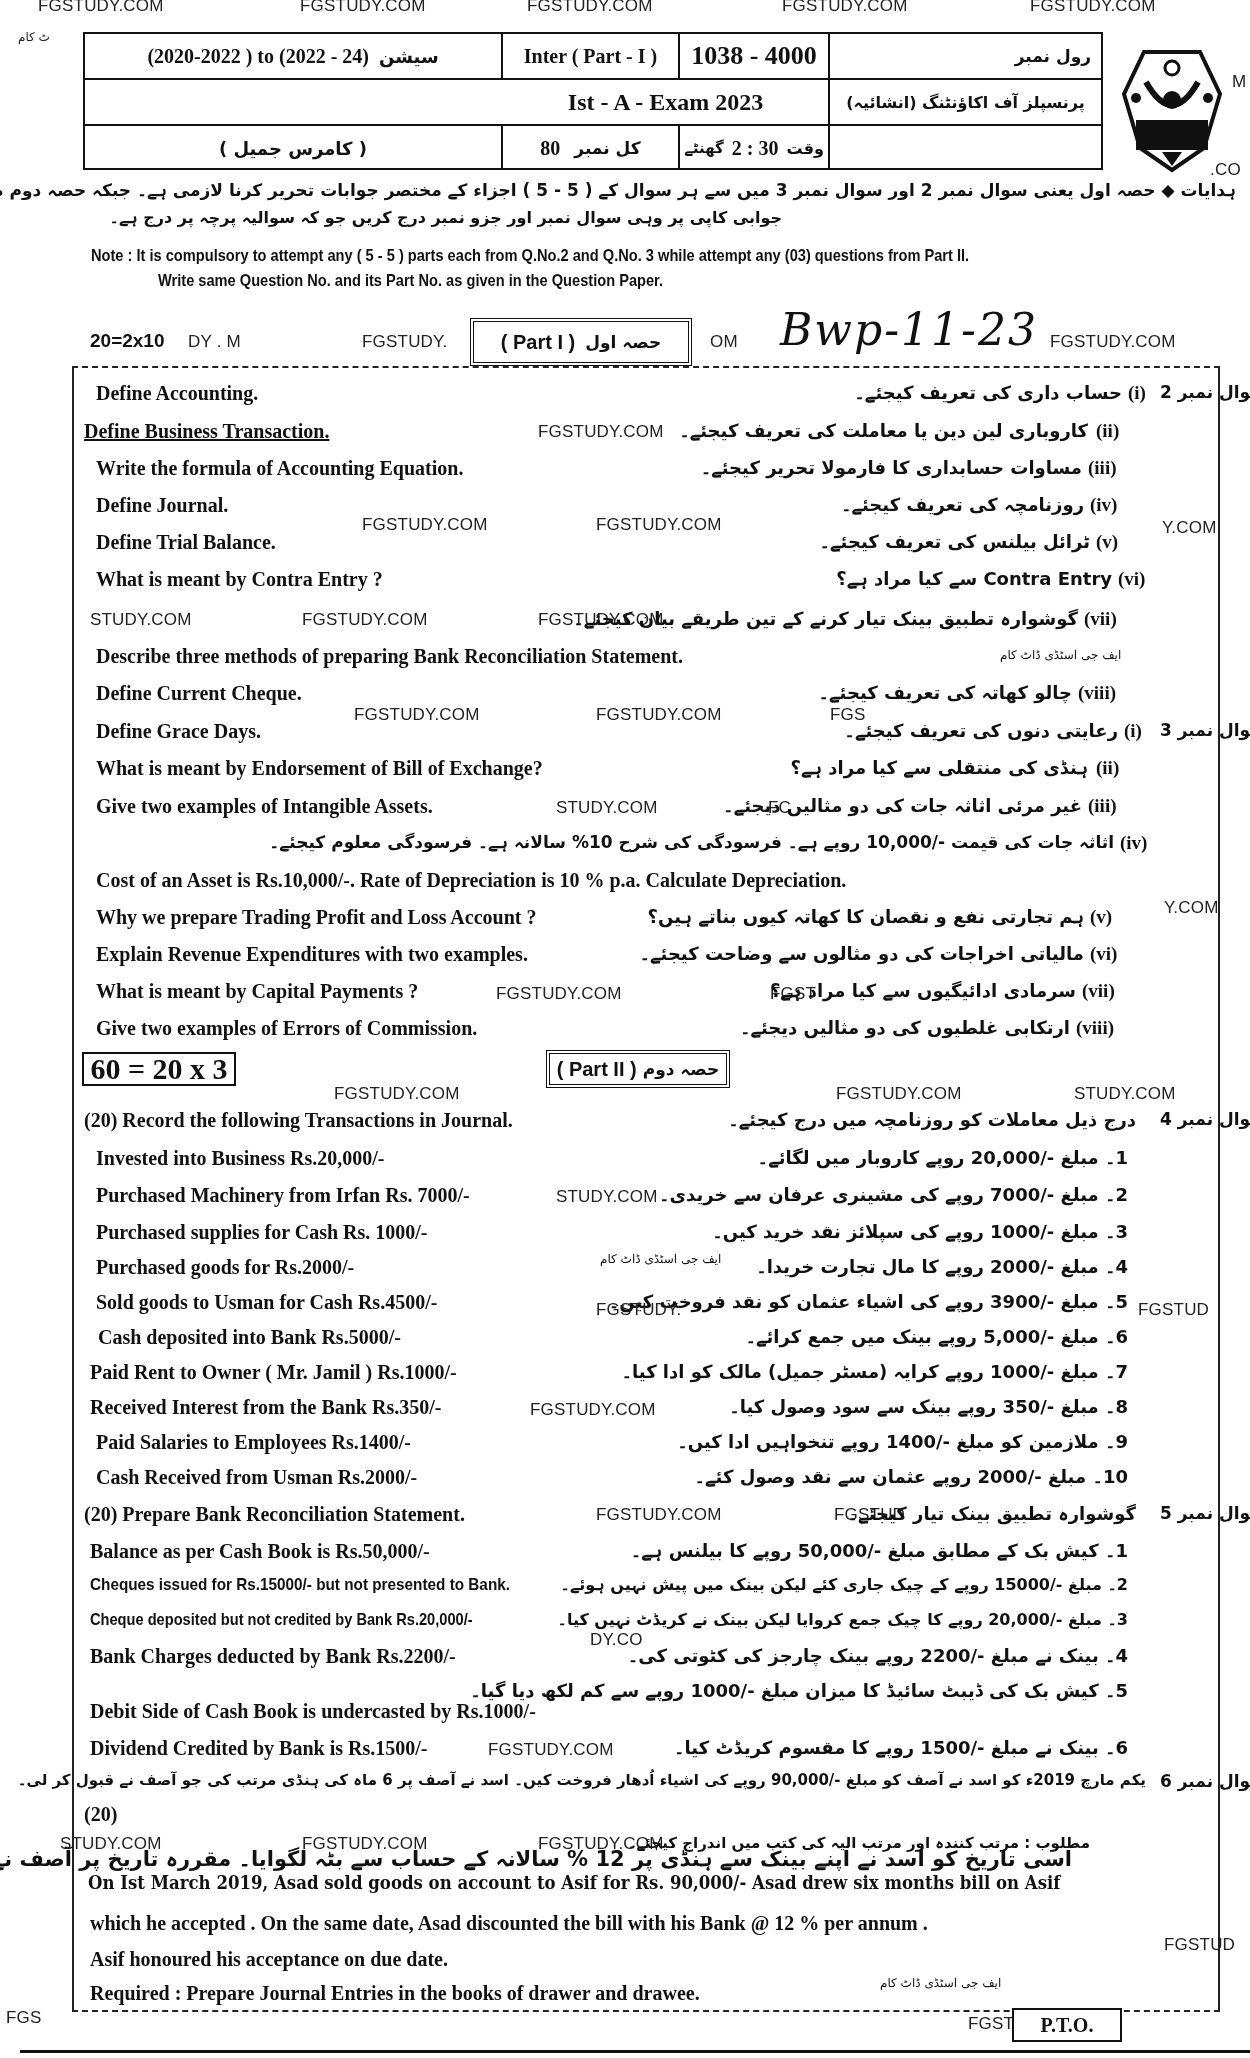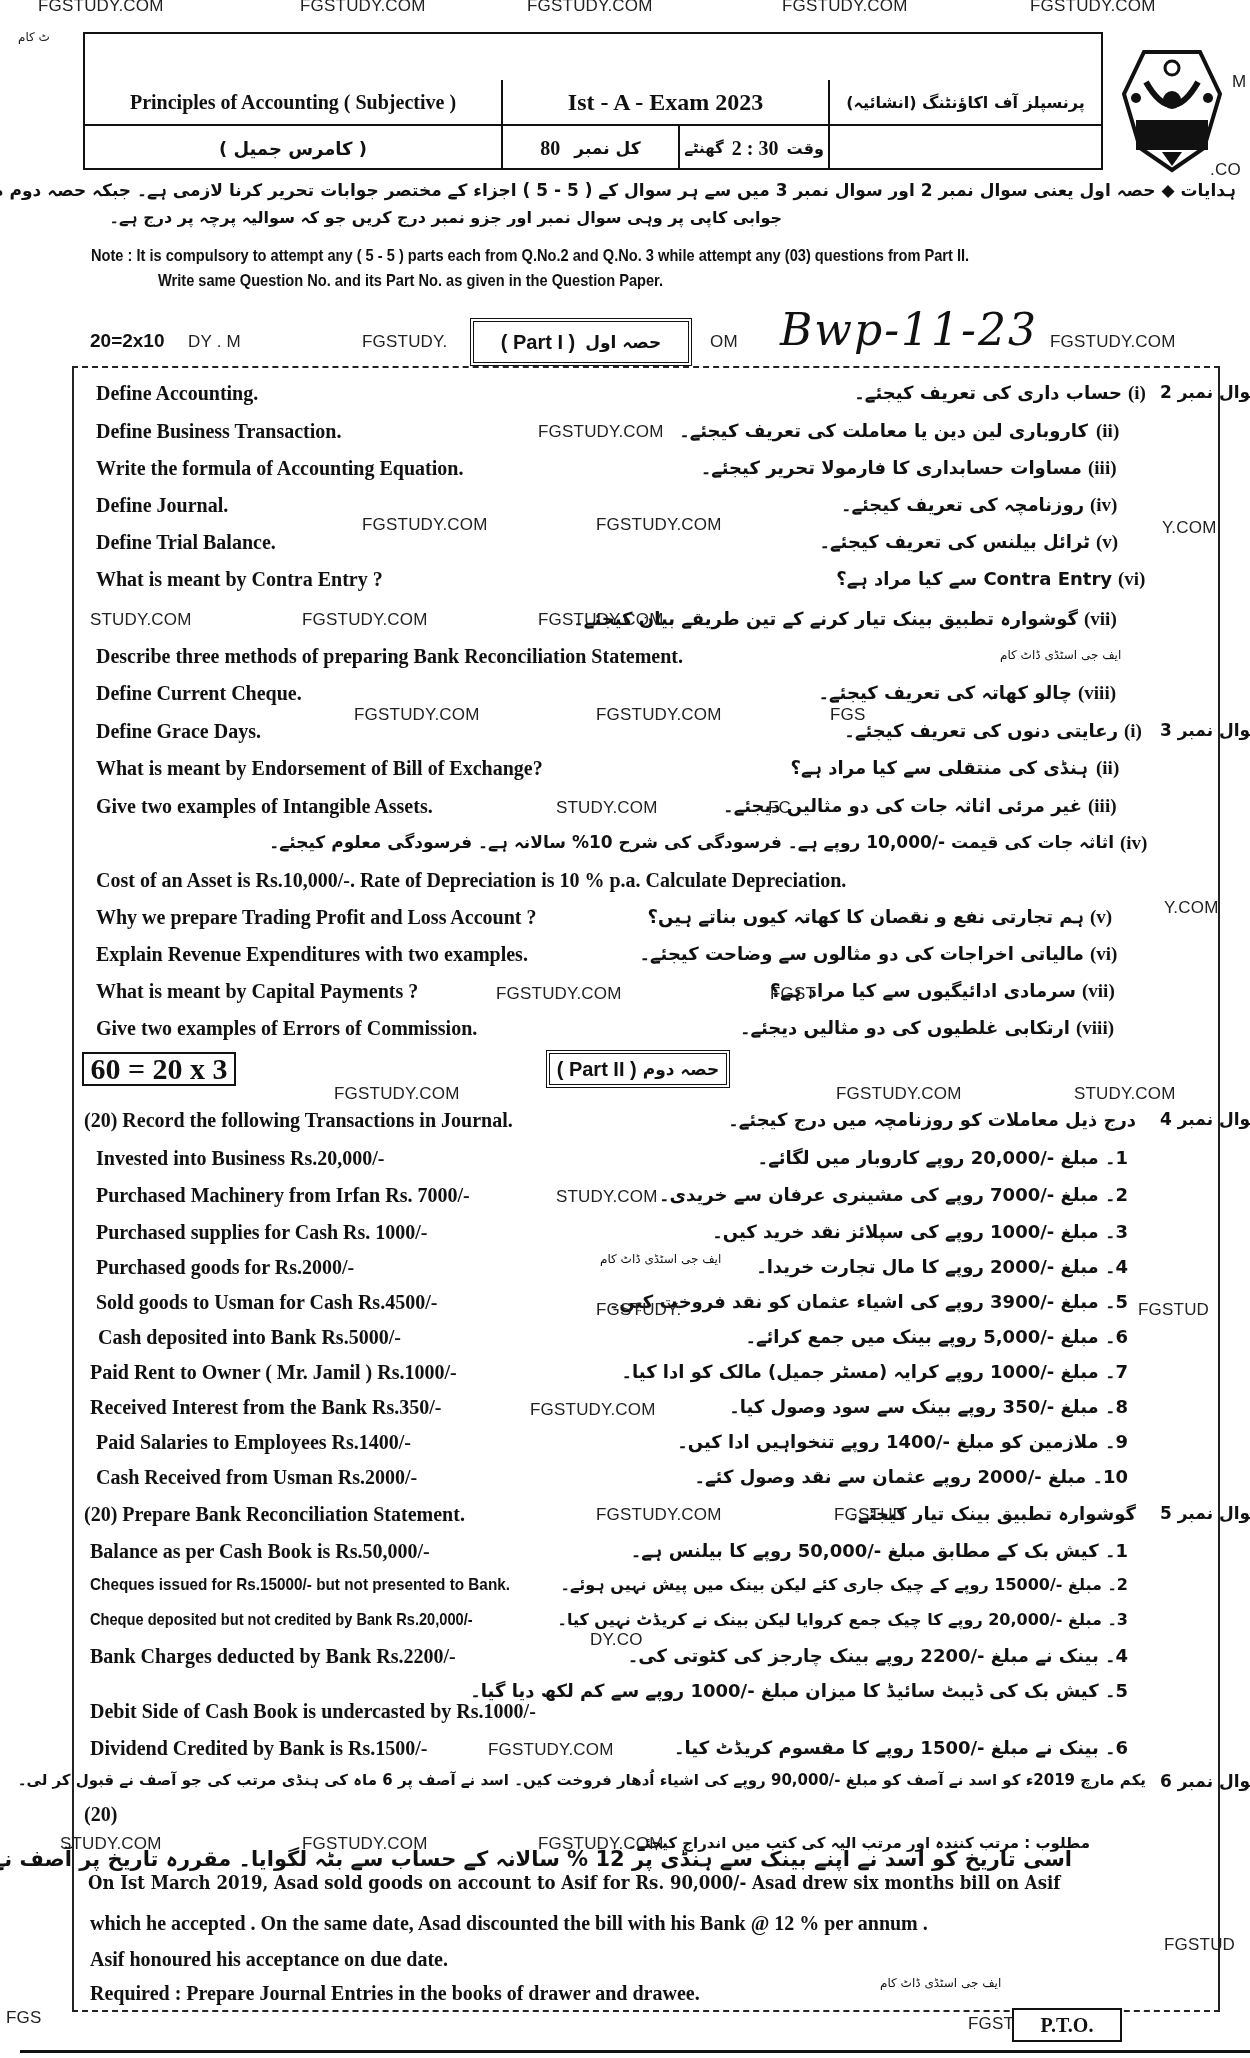--- a/index.html
+++ b/index.html
@@ -32,22 +32,32 @@
 <div class="wm" style="left:38px;top:-4px;">FGSTUDY.COM</div>
 <div class="wm" style="left:300px;top:-4px;">FGSTUDY.COM</div>
 <div class="wm" style="left:527px;top:-4px;">FGSTUDY.COM</div>
 <div class="wm" style="left:782px;top:-4px;">FGSTUDY.COM</div>
 <div class="wm" style="left:1030px;top:-4px;">FGSTUDY.COM</div>
 <div class="wm urdu" style="left:18px;top:30px;font-size:12px;">ٹ کام</div>
 <div class="wm" style="left:1232px;top:72px;">M</div>
 <div class="wm" style="left:1210px;top:160px;">.CO</div>
 
 <div class="hdr">
+  <div class="row" style="top:0;height:46px;">
+    <div class="cell" style="left:0;width:418px;gap:10px;">
+      <span>(2020-2022 ) to  (2022 - 24)</span>
+      <span class="urdu" style="font-size:18px;">سیشن</span>
+    </div>
+    <div class="cell" style="left:418px;width:177px;">Inter ( Part - I )</div>
+    <div class="cell" style="left:595px;width:150px;font-size:26px;">1038 - 4000</div>
+    <div class="cell nb" style="left:745px;right:0;justify-content:flex-end;padding-right:10px;">
+      <span class="urdu" style="font-size:17px;">رول نمبر</span>
+    </div>
+  </div>
   <div class="row" style="top:46px;height:46px;">
-    <div class="cell" style="left:0;width:418px;">Principles of Accounting ( Subjective )</div>
     <div class="cell" style="left:418px;width:327px;font-size:24px;">Ist - A - Exam 2023</div>
     <div class="cell nb urdu" style="left:745px;right:0;font-size:16px;">پرنسپلز آف اکاؤنٹنگ (انشائیہ)</div>
   </div>
   <div class="row" style="top:92px;height:44px;">
     <div class="cell urdu" style="left:0;width:418px;font-size:18px;">( کامرس جمیل )</div>
     <div class="cell" style="left:418px;width:177px;gap:14px;">
       <span>80</span>
       <span class="urdu" style="font-size:17px;">کل نمبر</span>
     </div>
     <div class="cell" style="left:595px;width:150px;gap:8px;">
@@ -91,21 +101,21 @@
 
 <div class="mainbox"></div>
 
 <div class="ur" style="right:1077px;left:auto;top:382px;font-size:17px;"></div>
 <div class="ur" style="left:1160px;top:382px;font-size:17px;direction:rtl;">سوال نمبر 2</div>
 
 <div class="q" style="left:96px;top:382px;">Define Accounting.</div>
 <div class="roman" style="left:1128px;top:382px;">(i)</div>
 <div class="ur" style="right:128px;top:382px;">حساب داری کی تعریف کیجئے۔</div>
 
-<div class="q" style="left:96px;top:420px;">Define Business Transaction.</div>
+<div class="q" style="left:84px;top:420px;text-decoration:underline;">Define Business Transaction.</div>
 <div class="wm" style="left:538px;top:422px;">FGSTUDY.COM</div>
 <div class="roman" style="left:1096px;top:420px;">(ii)</div>
 <div class="ur" style="right:162px;top:420px;">کاروباری لین دین یا معاملت کی تعریف کیجئے۔</div>
 
 <div class="q" style="left:96px;top:457px;">Write the formula of Accounting Equation.</div>
 <div class="roman" style="left:1088px;top:457px;">(iii)</div>
 <div class="ur" style="right:168px;top:457px;">مساوات حسابداری کا فارمولا تحریر کیجئے۔</div>
 
 <div class="q" style="left:96px;top:494px;">Define Journal.</div>
 <div class="roman" style="left:1090px;top:494px;">(iv)</div>

